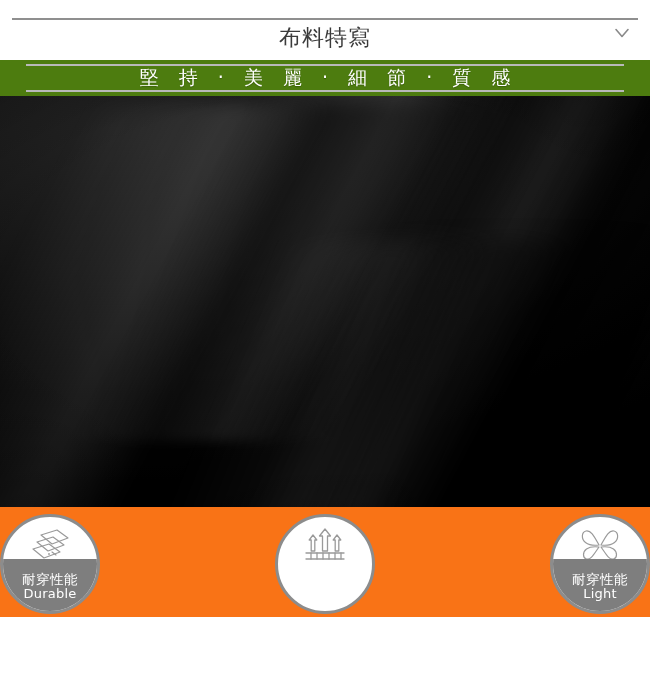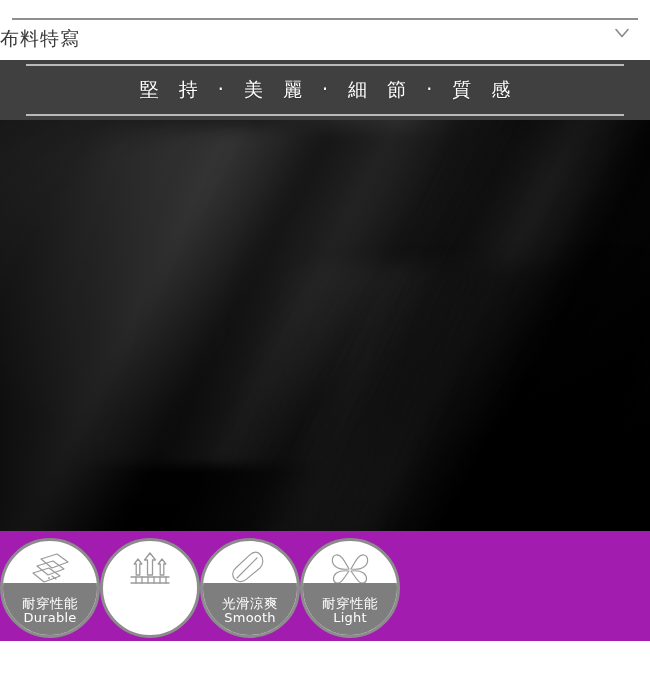--- a/index.html
+++ b/index.html
@@ -36,21 +36,22 @@
     right: 12px;
     top: 18px;
     height: 2px;
     background: #8f8f8f;
   }
   .header-title {
     position: absolute;
     left: 0;
     right: 0;
     top: 25px;
-    font-size: 19px;
+    text-align: center;
+    font-size: 22px;
     letter-spacing: 1px;
     color: #3b3b3b;
     line-height: 26px;
     font-weight: 400;
   }
   .header-chevron {
     position: absolute;
     right: 18px;
     top: 23px;
     width: 20px;
@@ -59,22 +60,22 @@
     display: flex;
     align-items: center;
     justify-content: center;
     cursor: pointer;
   }
   .header-chevron svg { display: block; }
 
   
   .banner {
     position: relative;
-    background: #404040;
-    height: 60px;
+    background: #4d7c0f;
+    height: 36px;
     overflow: hidden;
   }
   .banner .line {
     position: absolute;
     left: 26px;
     right: 26px;
     height: 2px;
     background: #b9b9b9;
   }
   .banner .line.top { top: 4px; }
@@ -168,24 +169,24 @@
     position: absolute;
     inset: 0;
     background: radial-gradient(120% 110% at 50% 45%,
       rgba(0,0,0,0) 40%, rgba(0,0,0,.55) 100%);
   }
 
   
   .features {
     position: relative;
     height: 110px;
-    background: #a21caf;
+    background: #f97316;
     display: flex;
     align-items: flex-start;
-    justify-content: flex-start;
+    justify-content: space-between;
     padding-top: 7px;
     box-sizing: border-box;
   }
   .badge {
     position: relative;
     width: 100px;
     height: 100px;
     border-radius: 50%;
     background: #ffffff;
     border: 3px solid #8c8c8c;
@@ -289,33 +290,20 @@
 
           <path d="M35 9 L38.8 14 L36.8 14 L36.8 25 L33.2 25 L33.2 14 L31.2 14 Z"></path>
 
           <path d="M4 27 H42"></path>
           <path d="M4 33 H42"></path>
           <path d="M9 27 V33 M15 27 V33 M21 27 V33 M27 27 V33 M33 27 V33 M39 27 V33"></path>
         </svg>
       </div>
     </div>
 
-    <div class="badge">
-      <div class="art">
-        <svg width="42" height="40" viewBox="0 0 42 40" fill="none" stroke="currentColor" stroke-width="1.2" stroke-linecap="round" stroke-linejoin="round">
-          <path d="M30.5 5.5 C34.5 9.5 34.5 16 30.5 20 L16 32 C12 35.5 6.5 35 3.5 31.5
-                   C0.8 28 1.4 23 5 20 L19.5 6.5 C23.5 2.8 27 2 30.5 5.5 Z" transform="translate(2,-1) scale(0.95)"></path>
-          <path d="M28 8 L8 28"></path>
-        </svg>
-      </div>
-      <div class="label">
-        <span class="zh">光滑涼爽</span>
-        <span class="en">Smooth</span>
-      </div>
-    </div>
 
     <div class="badge">
       <div class="art">
         <svg width="46" height="40" viewBox="0 0 46 40" fill="none" stroke="currentColor" stroke-width="1.2" stroke-linecap="round" stroke-linejoin="round">
 
           <path d="M22 19 C17 10 14 4 9 5 C4.5 6 4 13 8.5 16.5 C12.5 19.5 18 19.5 22 19 Z"></path>
 
           <path d="M24 19 C29 10 32 4 37 5 C41.5 6 42 13 37.5 16.5 C33.5 19.5 28 19.5 24 19 Z"></path>
 
           <path d="M22 21 C17 28 14 34 9.5 33 C5.5 32 5.5 26 9.5 23 C13 20.5 18 20.5 22 21 Z"></path>

